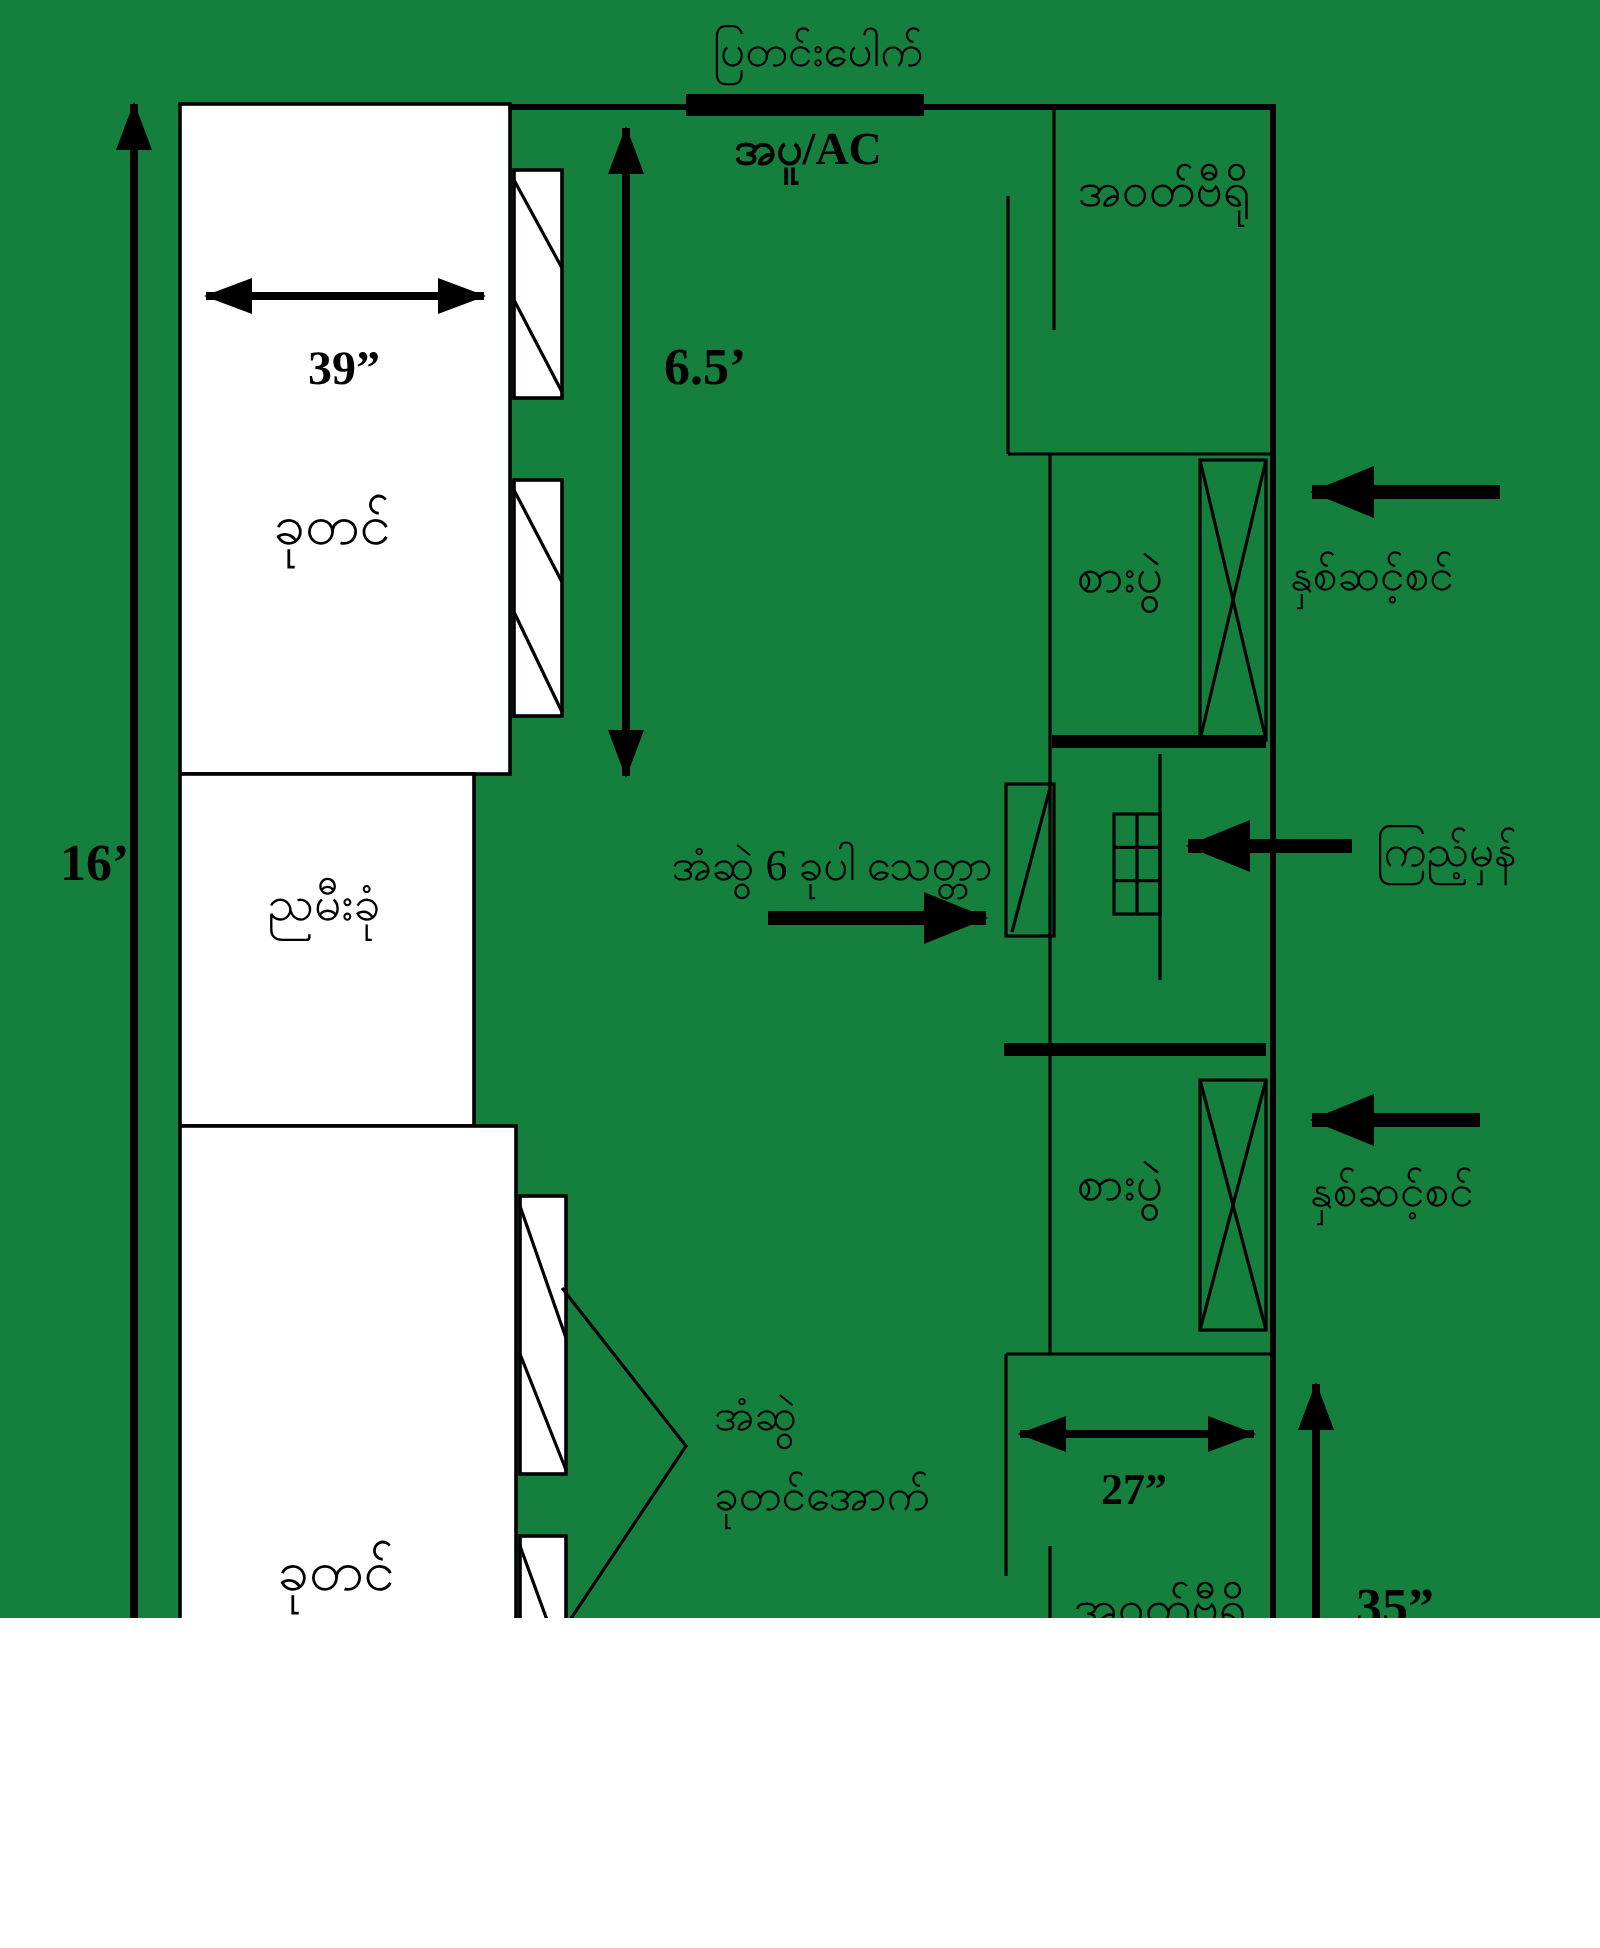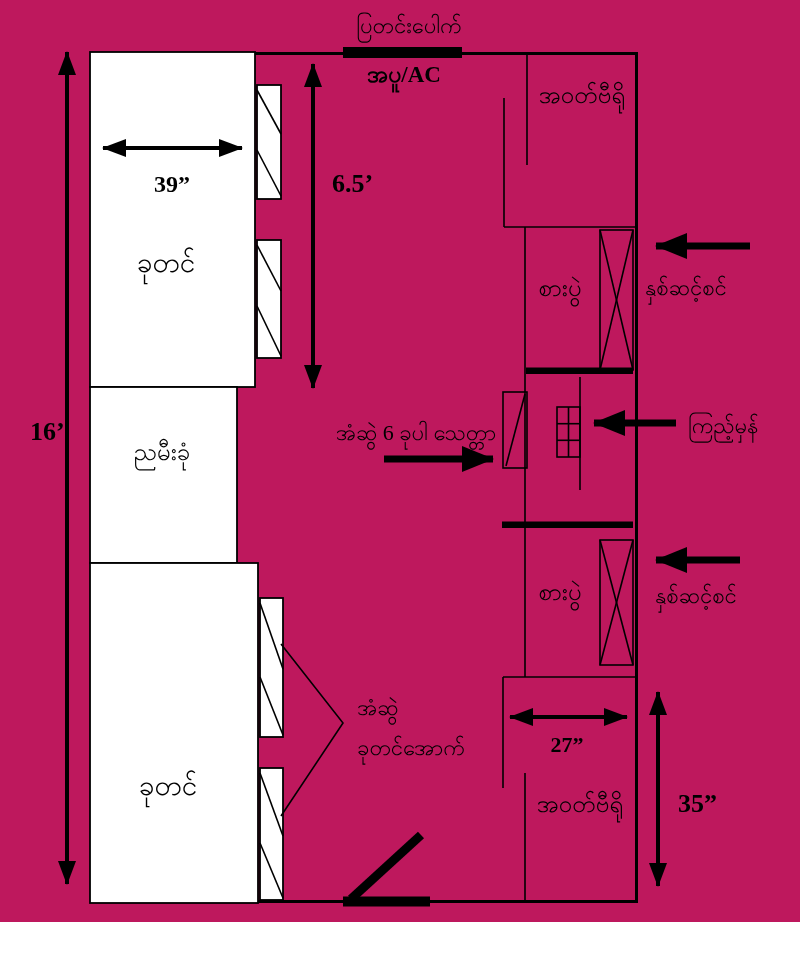--- a/index.html
+++ b/index.html
@@ -1,16 +1,16 @@
 <!DOCTYPE html>
 <html><head>
 <meta charset="utf-8">
 <style>
   html,body{margin:0;padding:0;background:#ffffff;}
-  .page{width:800px;height:922px;position:relative;background:#be185d;overflow:hidden;}
+  .page{width:800px;height:809px;position:relative;background:#15803d;overflow:hidden;}
   svg{display:block;}
   .wall{fill:none;stroke:#000;stroke-width:3;}
   .thin{fill:none;stroke:#000;stroke-width:1.6;}
   .furn{fill:#fff;stroke:#000;stroke-width:1.8;}
   .bar{fill:#000;stroke:none;}
   .dim{stroke:#000;stroke-width:4;fill:none;}
   .dimBig{stroke:#000;stroke-width:7;fill:none;}
   .doorLeaf{stroke:#000;stroke-width:9;fill:none;}
   text{fill:#000;}
   .mm{font-family:"Liberation Serif", serif;font-size:24px;}

